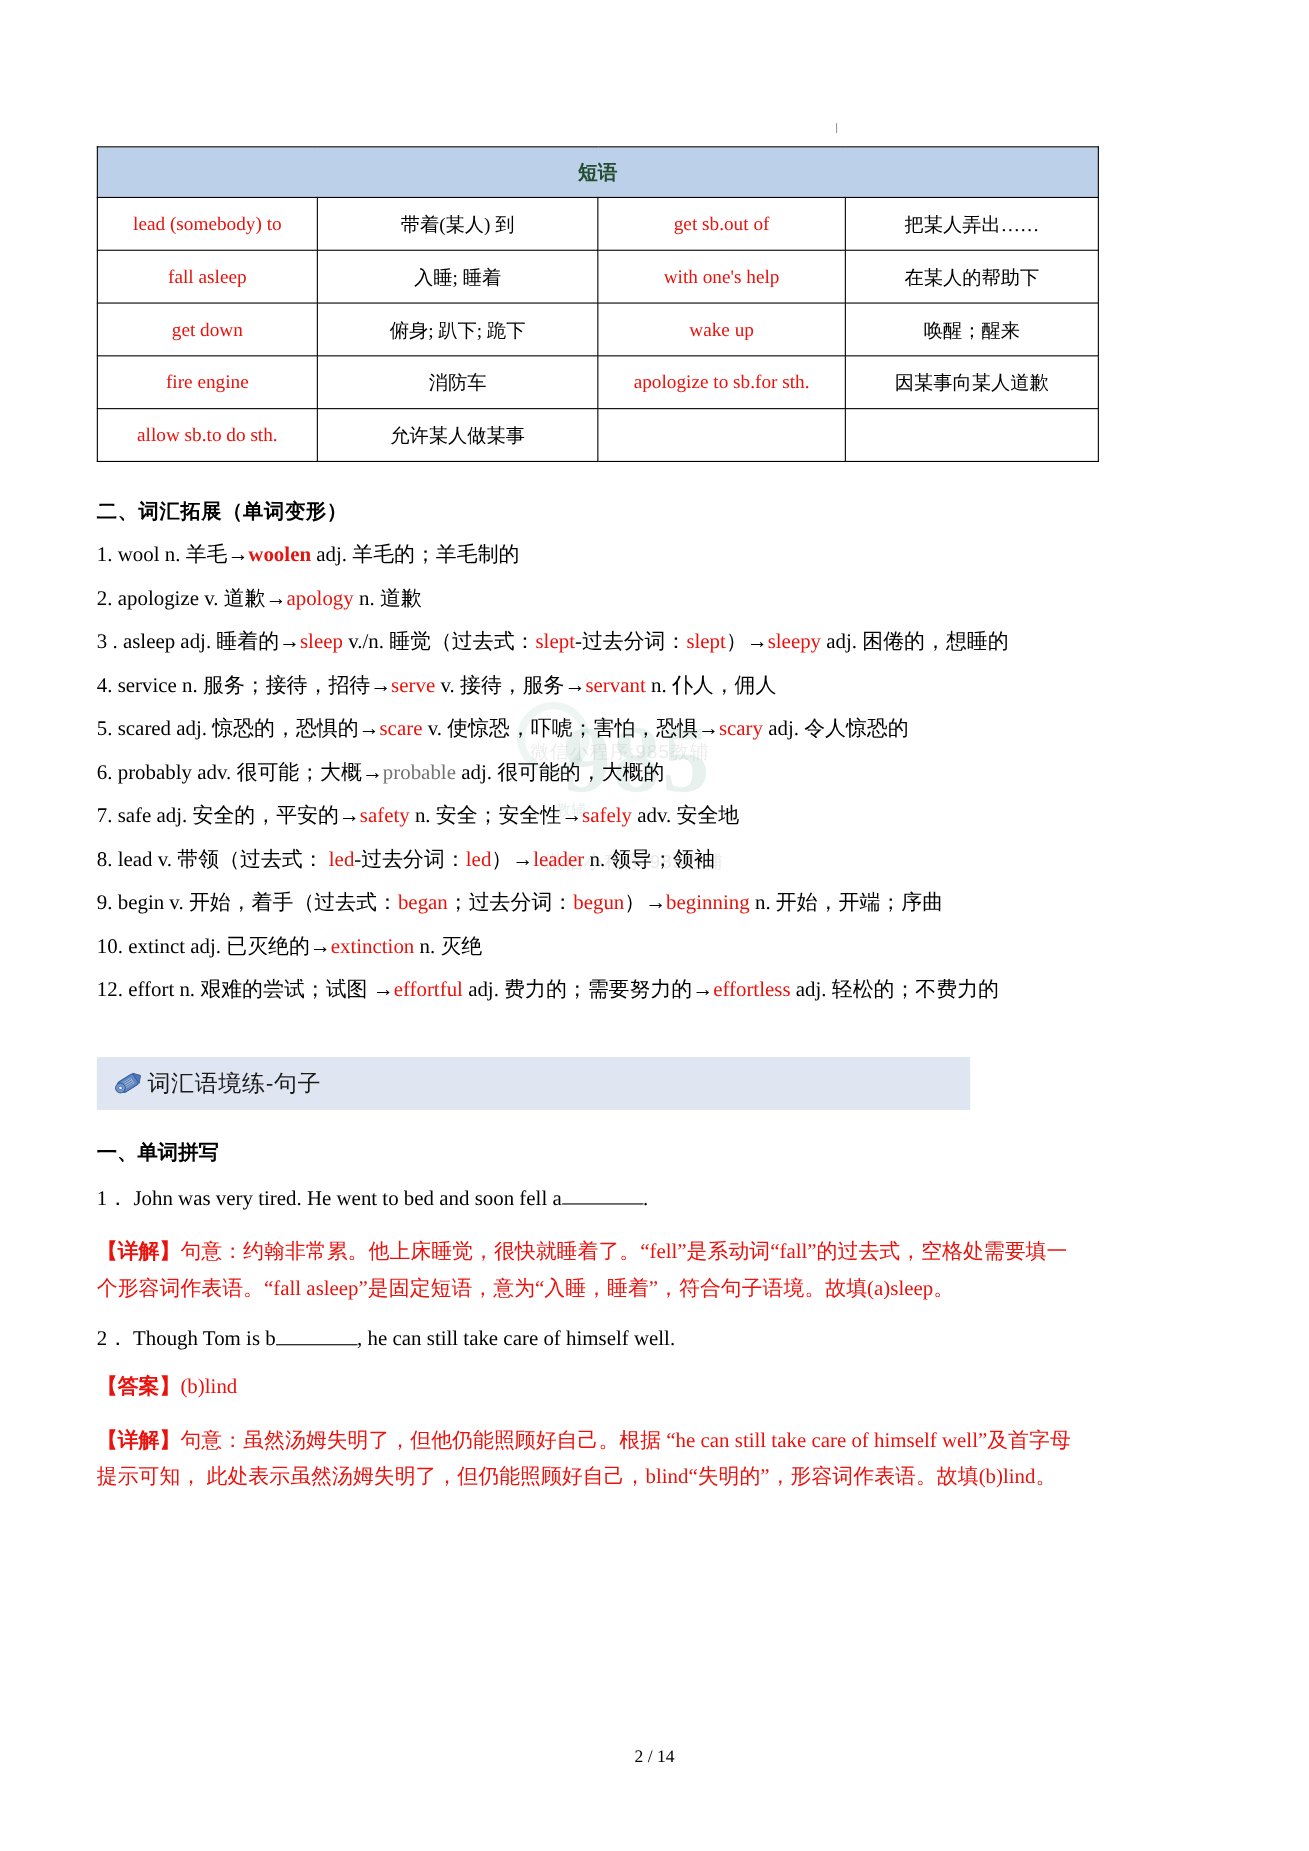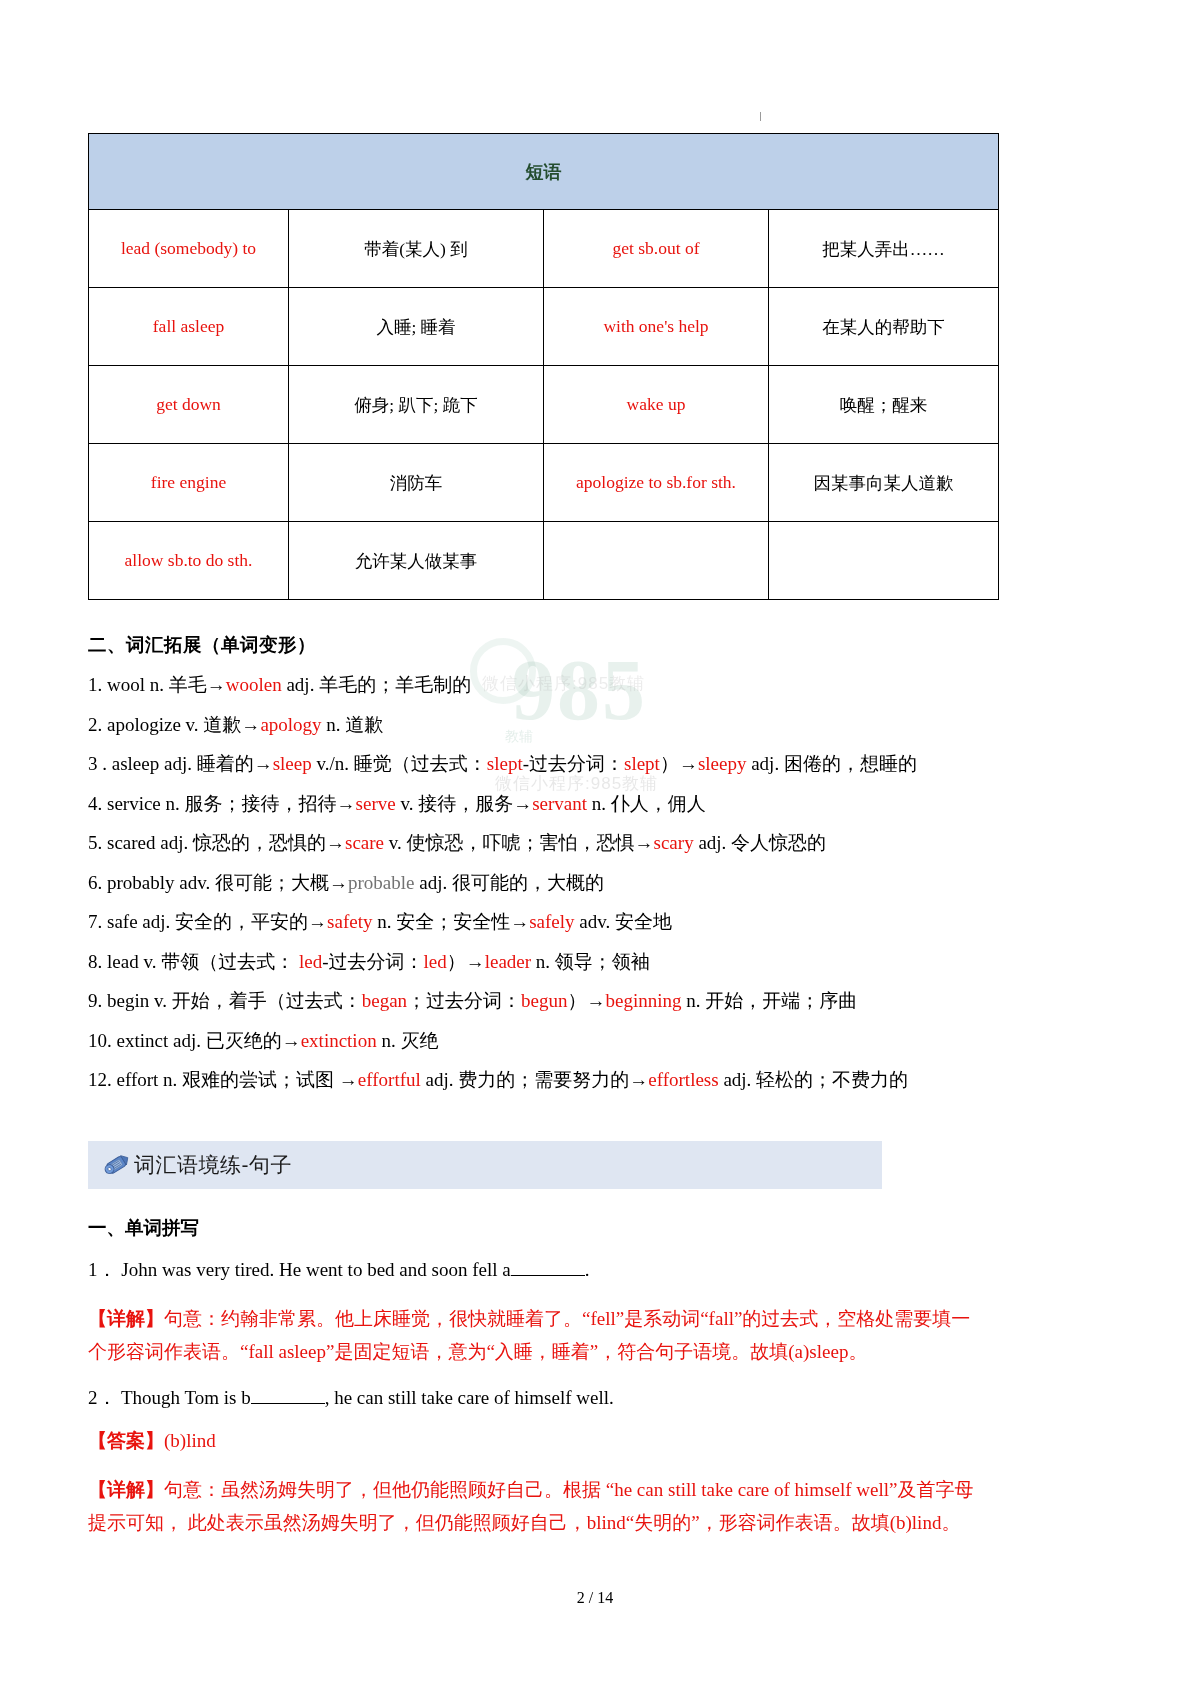--- a/index.html
+++ b/index.html
@@ -93,21 +93,21 @@
     width: 910px;
     margin-top: 133px;
     table-layout: fixed;
   }
   table.phrase-table td, table.phrase-table th {
     border: 1px solid #000000;
     height: 45px;
     text-align: center;
     vertical-align: middle;
     font-size: 17.5px;
-    padding: 16px 4px;
+    padding: 1px 4px;
   }
   table.phrase-table .hdr {
     background: #bdd0e9;
     color: #244d2f;
     font-weight: bold;
     font-size: 18px;
     font-family: "Liberation Sans", sans-serif;
     height: 43px;
   }
   .col-en { width: 200px; }
@@ -263,21 +263,21 @@
           <td class="cn">允许某人做某事</td>
           <td class="red"></td>
           <td class="cn"></td>
         </tr>
       </tbody>
     </table>
 
     <h2 class="sec-head">二、词汇拓展（单词变形）</h2>
 
     <ul class="word-list" id="word-list">
-        <li><span>1. </span><span>wool n.  羊毛→</span><span style="color: rgb(232, 19, 14);">woolen</span><span> adj.  羊毛的；羊毛制的</span></li>
+        <li><span>1. </span><span>wool n.  羊毛→</span><span style="color: rgb(232, 19, 14); font-weight: bold;">woolen</span><span> adj.  羊毛的；羊毛制的</span></li>
         <li><span>2. </span><span>apologize v.  道歉→</span><span style="color: rgb(232, 19, 14);">apology</span><span> n.  道歉</span></li>
         <li><span>3 . </span><span>asleep adj.  睡着的→</span><span style="color: rgb(232, 19, 14);">sleep</span><span> v./n.  睡觉（过去式：</span><span style="color: rgb(232, 19, 14);">slept</span><span>-过去分词：</span><span style="color: rgb(232, 19, 14);">slept</span><span>）→</span><span style="color: rgb(232, 19, 14);">sleepy</span><span> adj.  困倦的，想睡的</span></li>
         <li><span>4. </span><span>service n.  服务；接待，招待→</span><span style="color: rgb(232, 19, 14);">serve</span><span> v.  接待，服务→</span><span style="color: rgb(232, 19, 14);">servant</span><span> n.  仆人，佣人</span></li>
         <li><span>5. </span><span>scared adj.  惊恐的，恐惧的→</span><span style="color: rgb(232, 19, 14);">scare</span><span> v.  使惊恐，吓唬；害怕，恐惧→</span><span style="color: rgb(232, 19, 14);">scary</span><span> adj.  令人惊恐的</span></li>
         <li><span>6. </span><span>probably adv.  很可能；大概→</span><span style="color: #737373;">probable</span><span> adj.  很可能的，大概的</span></li>
         <li><span>7. </span><span>safe adj.  安全的，平安的→</span><span style="color: rgb(232, 19, 14);">safety</span><span> n.  安全；安全性→</span><span style="color: rgb(232, 19, 14);">safely</span><span> adv.  安全地</span></li>
         <li><span>8. </span><span>lead v.  带领（过去式：  </span><span style="color: rgb(232, 19, 14);">led</span><span>-过去分词：</span><span style="color: rgb(232, 19, 14);">led</span><span>）→</span><span style="color: rgb(232, 19, 14);">leader</span><span> n.  领导；领袖</span></li>
         <li><span>9. </span><span>begin v.  开始，着手（过去式：</span><span style="color: rgb(232, 19, 14); margin-top: 15px;">began</span><span>；过去分词：</span><span style="color: rgb(232, 19, 14);">begun</span><span>）→</span><span style="color: rgb(232, 19, 14);">beginning</span><span> n.  开始，开端；序曲</span></li>
         <li><span>10. </span><span>extinct adj.  已灭绝的→</span><span style="color: rgb(232, 19, 14);">extinction</span><span> n.  灭绝</span></li>
         <li><span>12. </span><span>effort n.  艰难的尝试；试图 →</span><span style="color: rgb(232, 19, 14);">effortful</span><span> adj.  费力的；需要努力的→</span><span style="color: rgb(232, 19, 14);">effortless</span><span> adj.  轻松的；不费力的</span></li>

